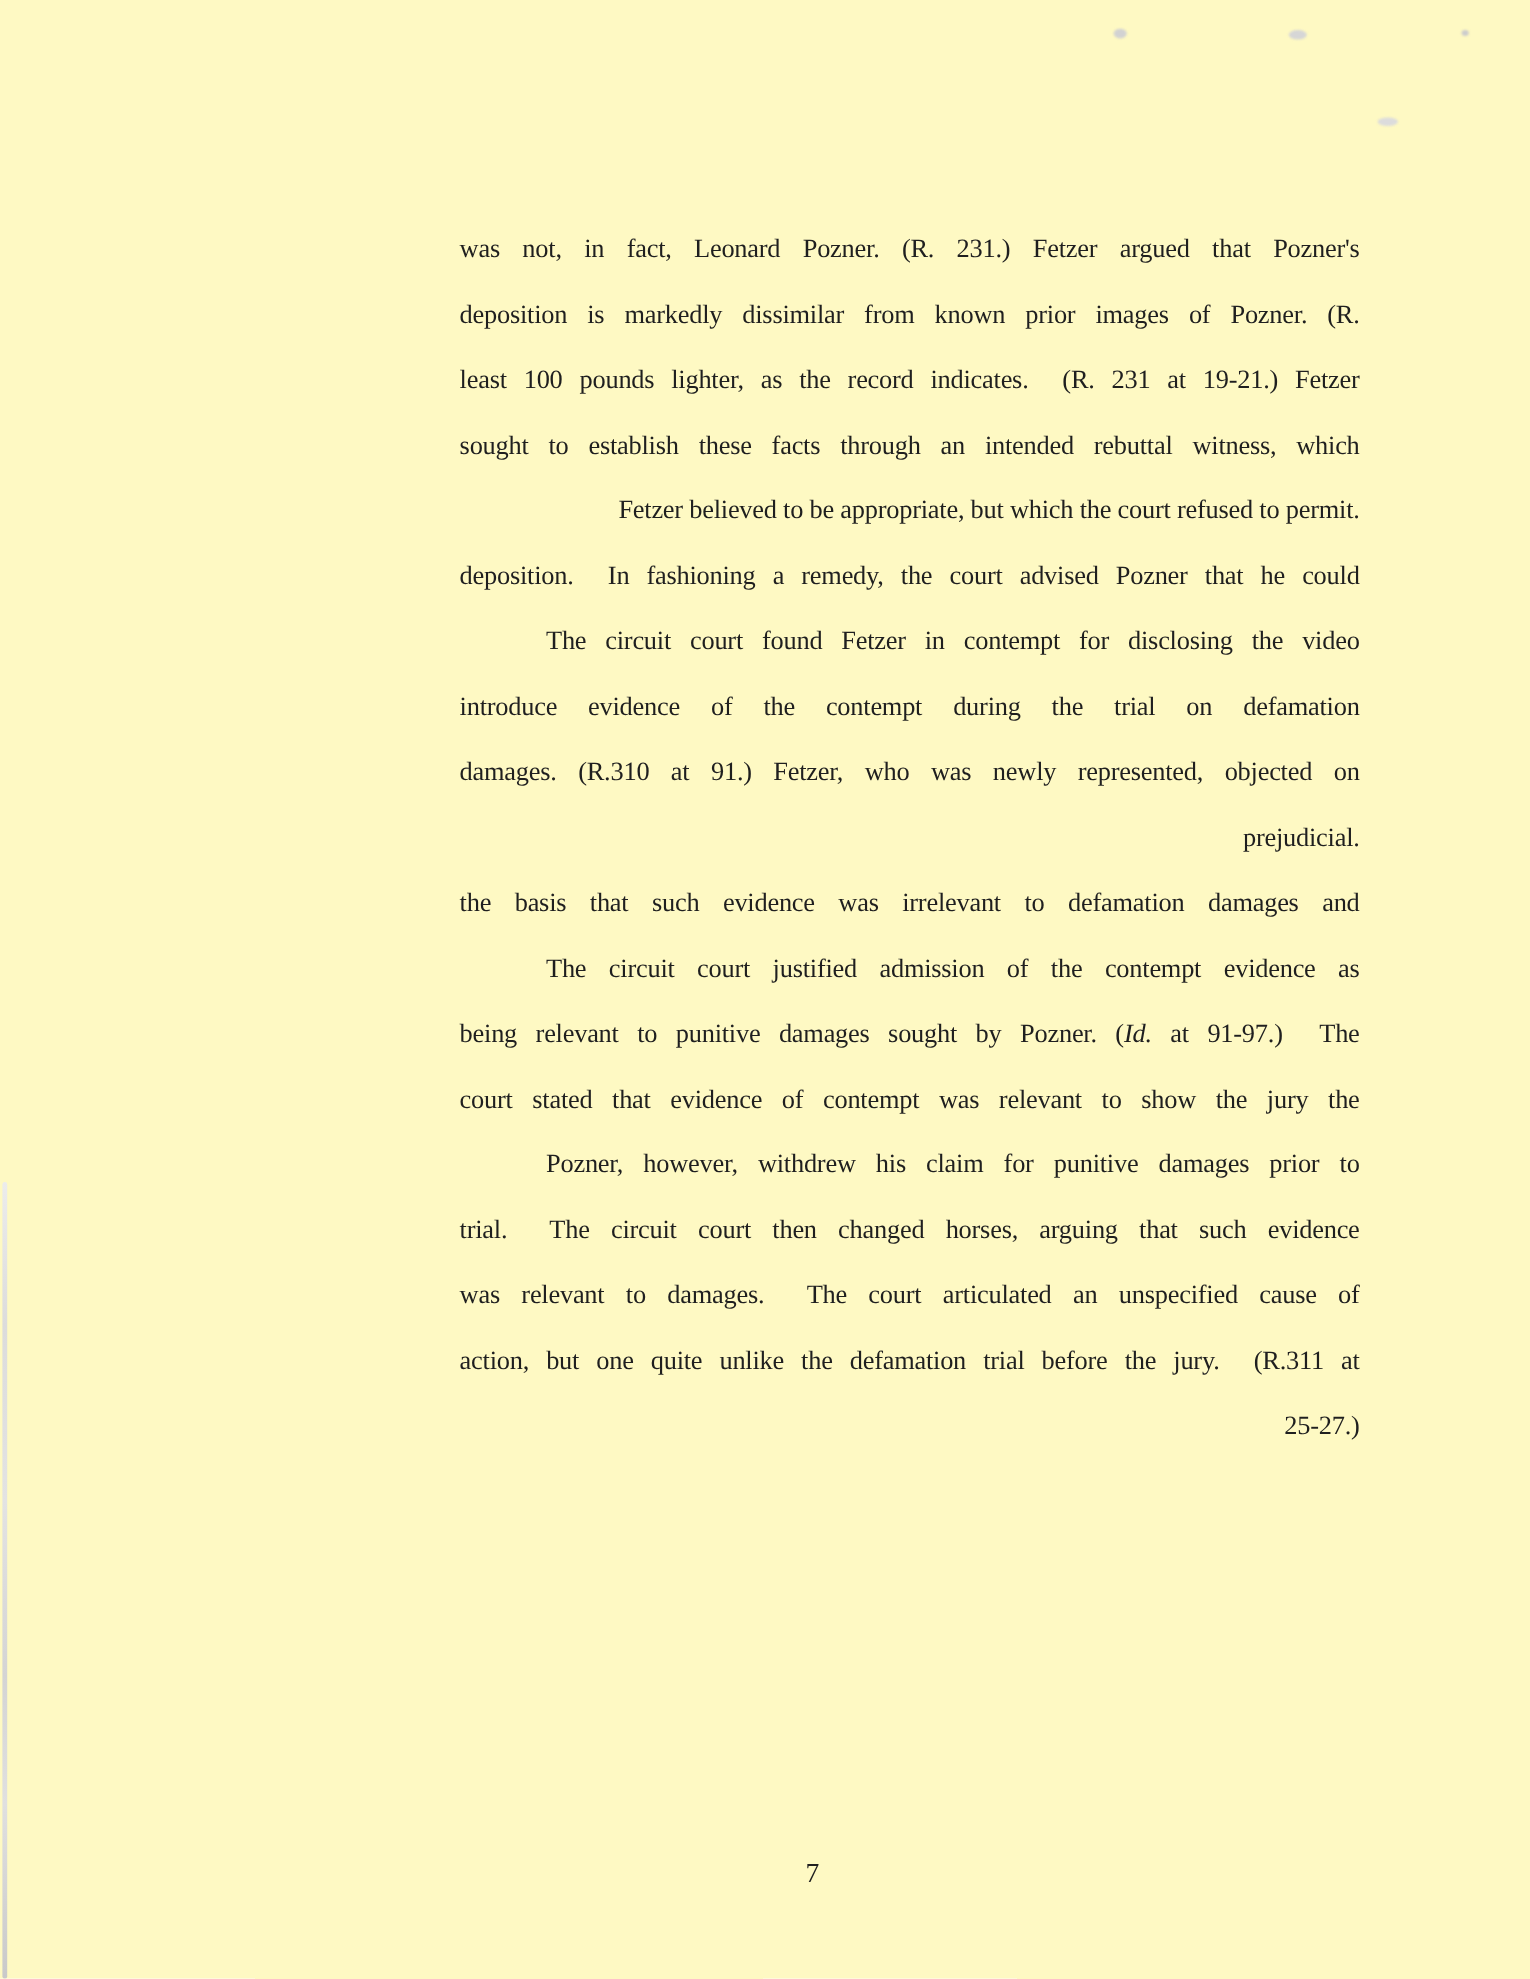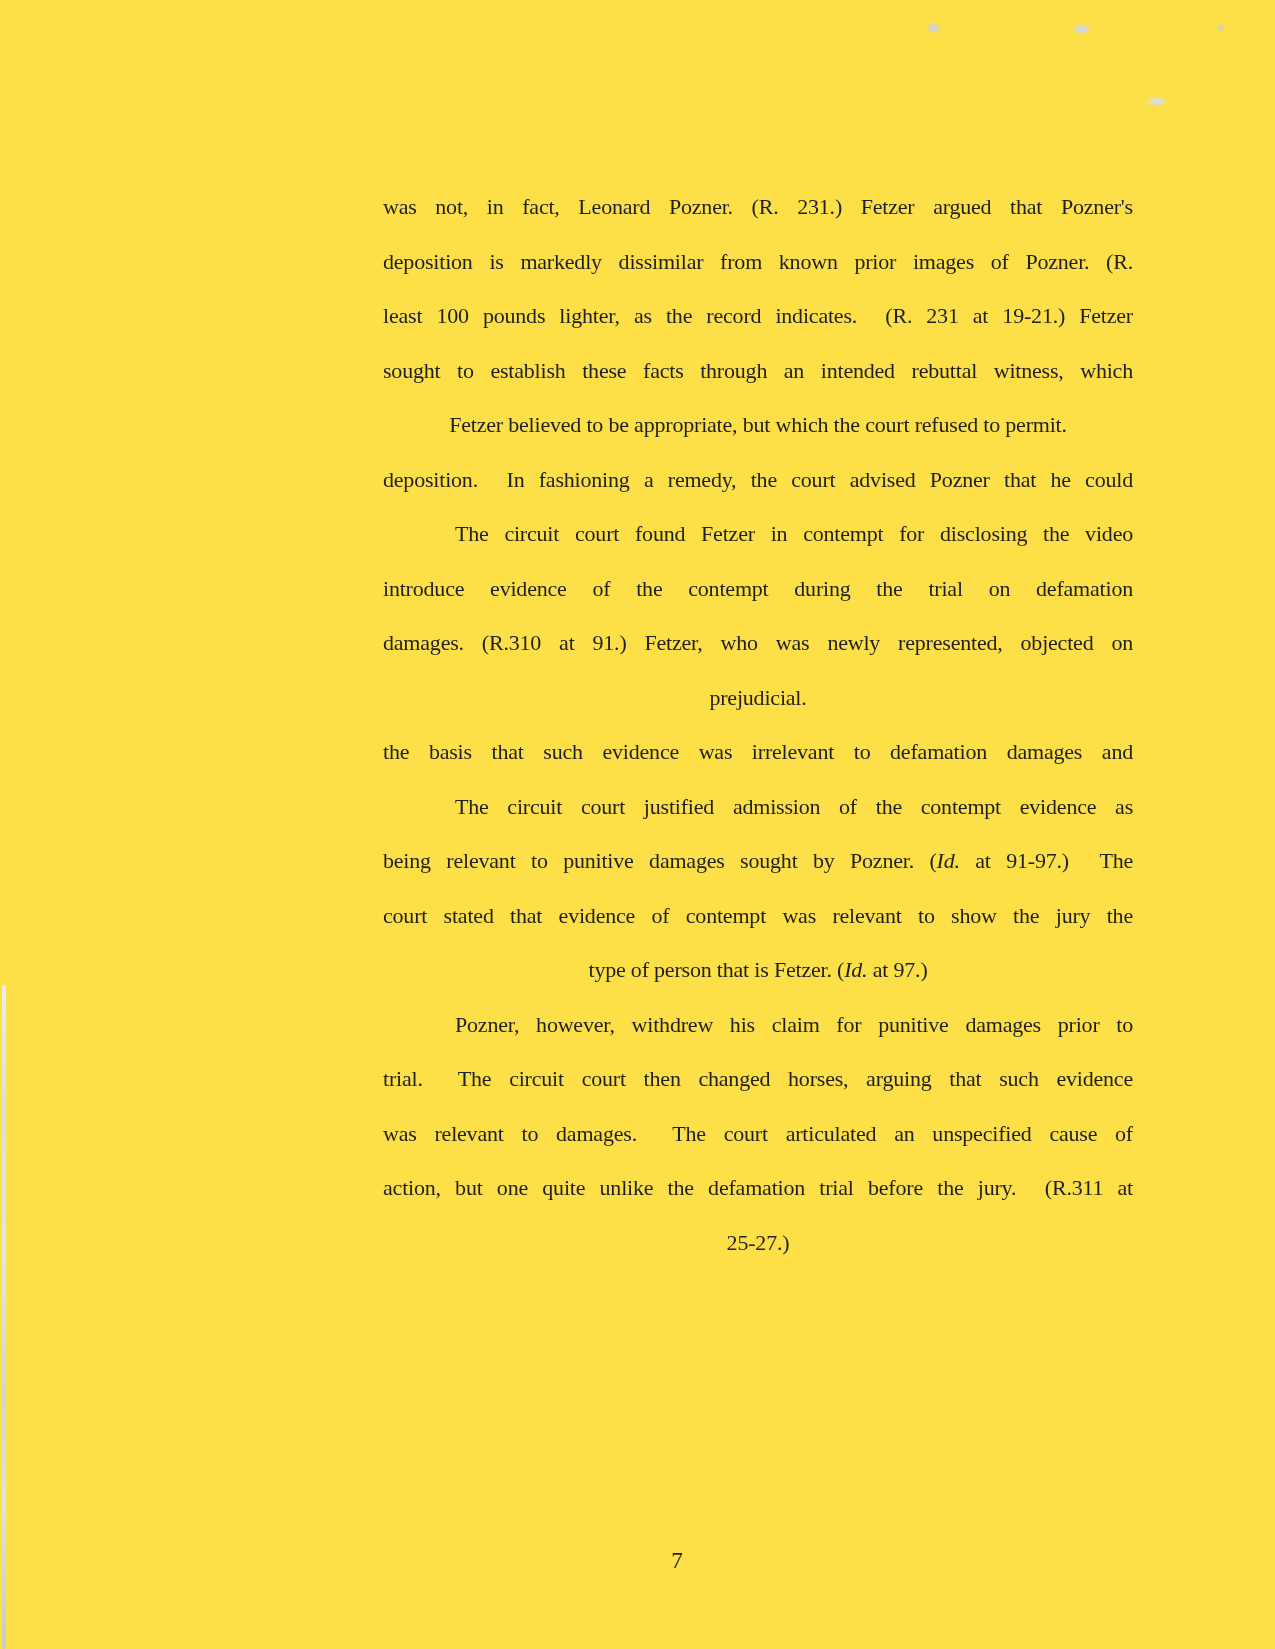--- a/index.html
+++ b/index.html
@@ -4,38 +4,38 @@
 <style>
   html, body {
     margin: 0;
     padding: 0;
     background: #ffffff;
   }
   #page {
     position: relative;
     width: 1275px;
     height: 1649px;
-    background: #fde047;
+    background: #fef9c3;
     overflow: hidden;
     font-family: "Liberation Serif", serif;
     color: #1f1f1f;
   }
   .textblock {
     position: absolute;
     left: 383px;
     top: 180px;
     width: 750px;
     font-size: 22px;
     line-height: 54.5px;
     letter-spacing: -0.2px;
   }
   .paragraph { margin: 0; }
   .line {
     white-space: pre-wrap;
-    text-align: center;
+    text-align: right;
   }
   .line.justify {
     text-align: justify;
     text-align-last: justify;
   }
   .line.indent {
     text-indent: 72px;
   }
   .line em { font-style: italic; }
   .page-number {
@@ -92,21 +92,20 @@
         <div class="line justify indent"><span>The circuit court found Fetzer in contempt for disclosing the video</span></div>
         <div class="line justify"><span>introduce evidence of the contempt during the trial on defamation</span></div>
         <div class="line justify"><span>damages. (R.310 at 91.) Fetzer, who was newly represented, objected on</span></div>
         <div class="line"><span>prejudicial.</span></div>
         <div class="line justify"><span>the basis that such evidence was irrelevant to defamation damages and</span></div>
       </div>
       <div class="paragraph">
         <div class="line justify indent"><span>The circuit court justified admission of the contempt evidence as</span></div>
         <div class="line justify"><span>being relevant to punitive damages sought by Pozner. (</span><em>Id.</em><span> at 91-97.)  The</span></div>
         <div class="line justify"><span>court stated that evidence of contempt was relevant to show the jury the</span></div>
-        <div class="line"><span>type of person that is Fetzer. (</span><em>Id.</em><span> at 97.)</span></div>
       </div>
       <div class="paragraph">
         <div class="line justify indent"><span>Pozner, however, withdrew his claim for punitive damages prior to</span></div>
         <div class="line justify"><span>trial.  The circuit court then changed horses, arguing that such evidence</span></div>
         <div class="line justify"><span>was relevant to damages.  The court articulated an unspecified cause of</span></div>
         <div class="line justify"><span>action, but one quite unlike the defamation trial before the jury.  (R.311 at</span></div>
         <div class="line"><span>25-27.)</span></div>
       </div>
     </div>
 

